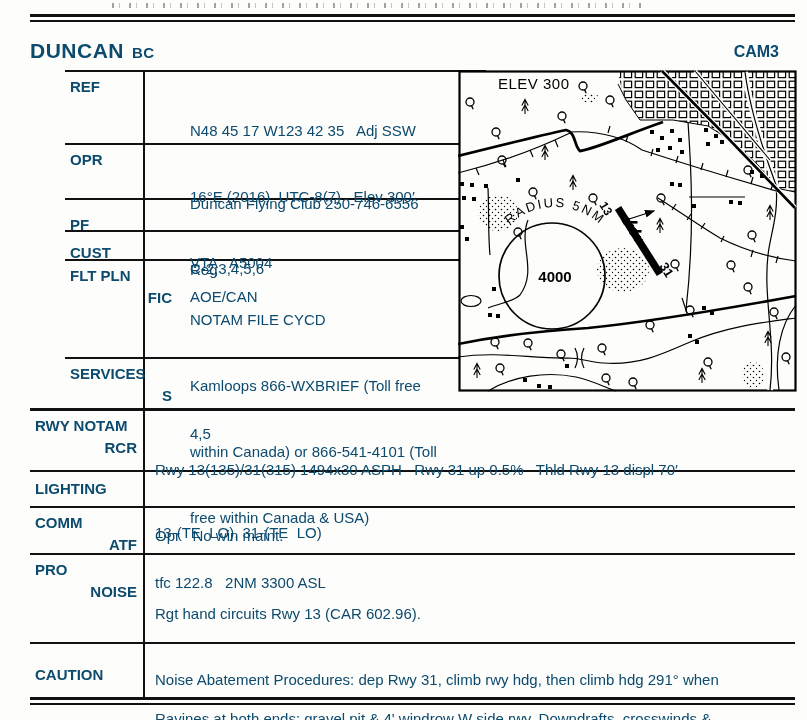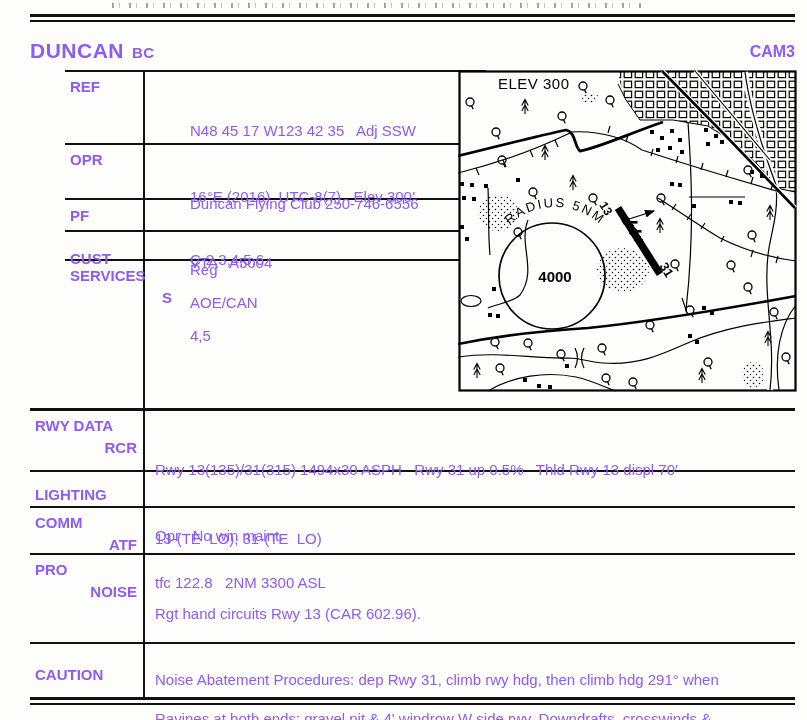--- a/index.html
+++ b/index.html
@@ -1,45 +1,45 @@
 <!DOCTYPE html>
 <html><head>
 <meta charset="utf-8">
 <style>
   html,body { margin:0; padding:0; background:#ffffff; }
   .page {
     position:relative; width:807px; height:720px; background:#fdfdfb;
-    font-family:"Liberation Sans", sans-serif; color:#8b5cf6; overflow:hidden;
+    font-family:"Liberation Sans", sans-serif; color:#0c4a6e; overflow:hidden;
   }
   .hr { position:absolute; left:30px; width:765px; background:#111; }
   .scan-noise {
     position:absolute; top:3px; left:112px; width:530px; height:5px; opacity:.45;
     background:repeating-linear-gradient(90deg, rgba(0,0,0,.8) 0 2px, transparent 2px 7px,
                rgba(0,0,0,.5) 7px 8px, transparent 8px 17px);
   }
   .title { position:absolute; left:30px; top:39px; font-size:21px; font-weight:bold; letter-spacing:.5px; }
   .title .prov { font-size:15px; margin-left:8px; }
-  .chartcode { position:absolute; right:12px; top:43px; font-size:16px; font-weight:bold; }
+  .chartcode { position:absolute; right:28px; top:43px; font-size:16px; font-weight:bold; }
 
   #tableA { position:absolute; left:30px; top:70px; width:421px; border-top:2.5px solid #111;margin-left:35px; }
   #tableB { position:absolute; left:30px; top:411px; width:765px; }
   .row { display:flex; box-sizing:border-box; }
   .bb { border-bottom:2px solid #111; }
   .lbl { width:113px; box-sizing:border-box; padding:4px 6px 0 5px; font-weight:bold;
          font-size:15px; line-height:22px; }
   .lbl .sub { text-align:right; }
   .val { flex:1; box-sizing:border-box; padding:4px 4px 0 12px; font-size:15px;
          line-height:22px; white-space:pre-wrap; }
   .val.skip1 { padding-top:20px; }
   .r-ref{height:73px} .r-opr{height:55px} .r-pf{height:32px} .r-cust{height:29px}
   .r-flt{height:98px} .r-svc{height:50px}
   .r-rwy{height:61px} .r-lgt{height:36px} .r-comm{height:47px} .r-pro{height:89px} .r-caut{height:69px}
-  .r-pf .lbl,.r-pf .val{padding-top:5px}
-  .r-cust .lbl,.r-cust .val{padding-top:16px}
-  .r-lgt .lbl,.r-lgt .val{padding-top:12px}
+  .r-pf .lbl,.r-pf .val{padding-top:14px}
+  .r-cust .lbl,.r-cust .val{padding-top:10px}
+  .r-lgt .lbl,.r-lgt .val{padding-top:6px}
   .r-caut .lbl,.r-caut .val{padding-top:20px}
   #vline { position:absolute; left:143px; top:70px; width:2px; height:628px; background:#111; }
   #mapbox { position:absolute; left:458px; top:70px; }
   svg text { font-family:"Liberation Sans", sans-serif; }
 </style>
 </head>
 <body>
 
 <div class="page">
 
@@ -83,37 +83,49 @@
       </div>
     </div>
     <div class="row r-cust bb">
       <div class="lbl">
           <div>CUST</div>
         </div>
       <div class="val">
         <div>AOE/CAN</div>
       </div>
     </div>
+    <div class="row r-flt bb">
+      <div class="lbl">
+        <div>FLT PLN</div>
+        <div class="sub">FIC</div>
+      </div>
+      <div class="val">
+        <div>NOTAM FILE CYCD</div>
+        <div>Kamloops 866-WXBRIEF (Toll free</div>
+        <div>within Canada) or 866-541-4101 (Toll</div>
+        <div>free within Canada &amp; USA)</div>
+      </div>
+    </div>
     <div class="row r-svc">
       <div class="lbl">
         <div>SERVICES</div>
         <div class="sub">S</div>
       </div>
       <div class="val skip1">
         <div>4,5</div>
       </div>
     </div>
   </div>
 
   <div class="hr" style="top:408px;height:2.5px"></div>
 
   <div id="tableB">
     <div class="row r-rwy bb">
       <div class="lbl">
-        <div>RWY DATA</div>
+        <div>RWY NOTAM</div>
         <div class="sub">RCR</div>
       </div>
       <div class="val">
         <div>Rwy 13(135)/31(315) 1494x30 ASPH   Rwy 31 up 0.5%   Thld Rwy 13 displ 70′</div>
         <div>Opr   No win maint.</div>
       </div>
     </div>
     <div class="row r-lgt bb">
       <div class="lbl">
           <div>LIGHTING</div>

